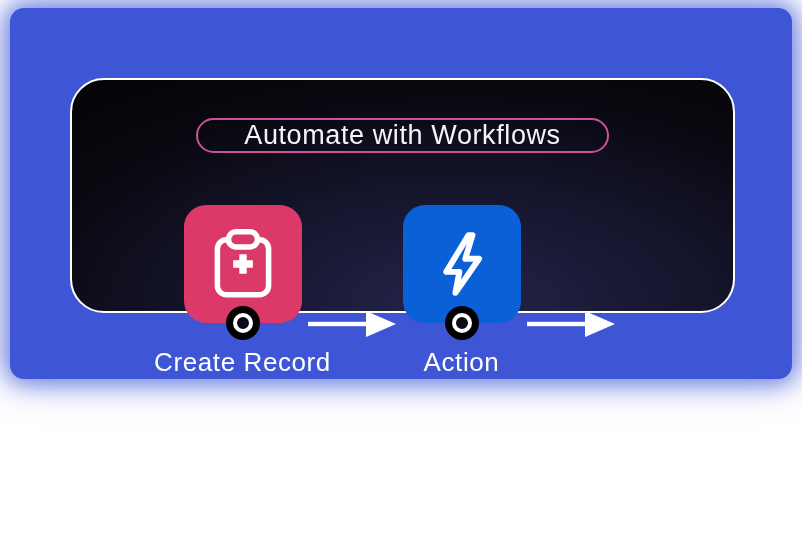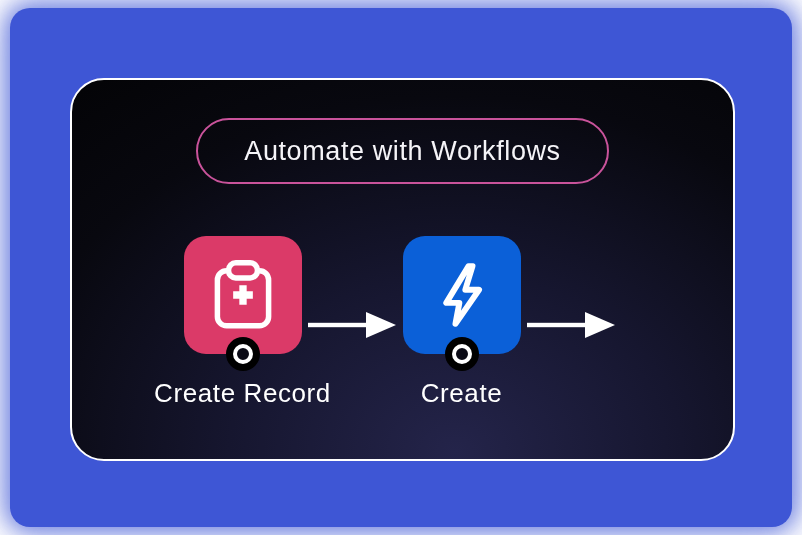--- a/index.html
+++ b/index.html
@@ -6,22 +6,22 @@
   body {
     width: 802px; height: 535px;
     background: #ffffff;
     overflow: hidden;
     position: relative;
     font-family: "Liberation Sans", sans-serif;
   }
   .outer-card {
     position: absolute;
     left: 10px; top: 8px;
-    width: 782px; height: 519px;
-    border-radius: 20px;
+    width: 782px; height: 371px;
+    border-radius: 14px;
     background: #3E56D5;
     box-shadow: 0 0 22px 5px rgba(62, 86, 213, 0.65), 0 0 44px 2px rgba(62, 86, 213, 0.35);
   }
   .inner-panel {
     position: absolute;
     left: 60px; top: 70px; right: 57px; bottom: 66px;
     border-radius: 34px;
     border: 2px solid #ffffff;
     background:
       radial-gradient(95% 130% at 58% 98%, #24244a 0%, #16162f 36%, #08080f 72%, #030305 100%);
@@ -43,21 +43,21 @@
   }
   .badge-pill span {
     color: #f5f4f8;
     font-size: 27px;
     letter-spacing: 0.6px;
     white-space: nowrap;
   }
   .flow-row {
     margin-top: 52px;
     display: flex;
-    align-items: center;
+    align-items: flex-end;
   }
   .node {
     position: relative;
     width: 118px;
     height: 178px;
   }
   .node-icon {
     width: 118px; height: 118px;
     border-radius: 22px;
     display: flex;
@@ -135,21 +135,21 @@
 
       <div class="node">
         <div class="node-icon" style="background-color: rgb(11, 96, 216); color: rgb(11, 96, 216);">
           <svg width="84" height="84" viewBox="0 0 64 64">
             <path d="M37 10 L20 38 H30 L27 54 L45 28 H34.5 L40 10 Z" fill="none" stroke="#ffffff" stroke-width="4.5" stroke-linejoin="round"></path>
           </svg>
         </div>
         <div class="connector-dot">
           <div class="connector-ring"></div>
         </div>
-        <div class="node-label">Create</div>
+        <div class="node-label">Action</div>
       </div>
 
       <div class="arrow-cell">
         <svg width="88" height="28" viewBox="0 0 88 28">
           <rect x="0" y="11.8" width="62" height="4.4" fill="#ffffff"></rect>
           <polygon points="58,1 88,14 58,27" fill="#ffffff"></polygon>
         </svg>
       </div>
 
 

